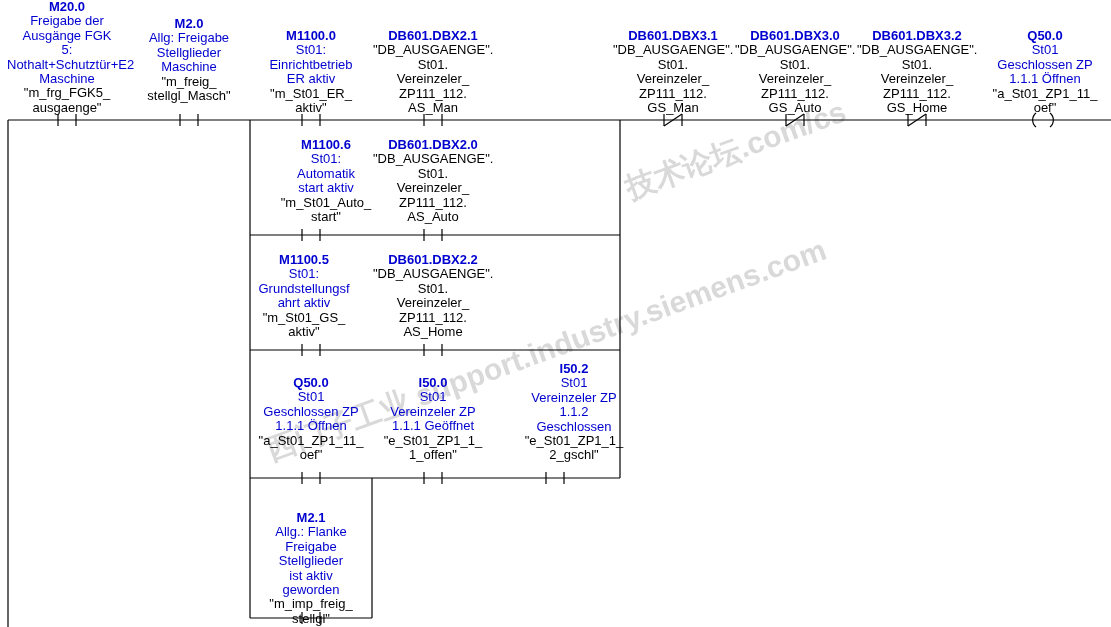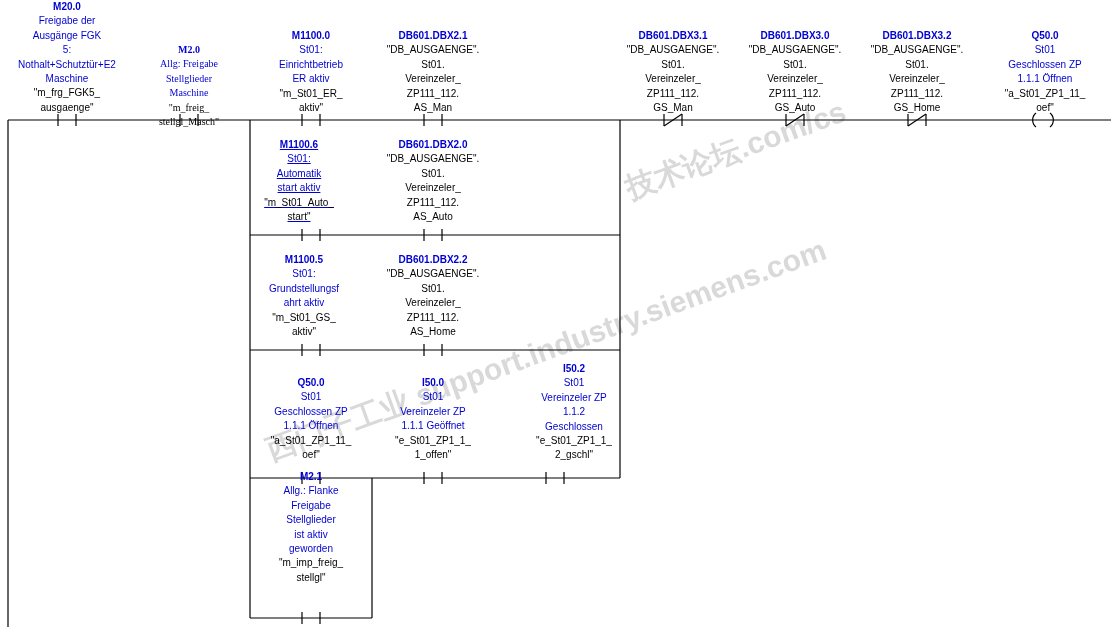--- a/index.html
+++ b/index.html
@@ -21,21 +21,21 @@
     pointer-events:none;
   }
   .wm1{left:620px;top:130px;}
   .wm2{left:250px;top:330px;}
   
   .lbl{
     position:absolute;
     text-align:center;
     color:#0000d0;
     font-family:"Liberation Sans", sans-serif;
-    font-size:10px;
+    font-size:13px;
     line-height:14.4px;
     white-space:pre-line;
     letter-spacing:0px;
   }
   .lbl .addr{font-weight:bold;}
   .lbl .sym{color:#000000;}
   .rail,.wire{stroke:#000000;stroke-width:1.2;}
   .box{stroke:#000000;stroke-width:1.2;fill:none;}
 </style>
 </head>
@@ -105,21 +105,21 @@
 </svg>
 
 <div class="lbl" style="left:7px;top:0px;width:120px;"><span class="addr">M20.0</span>
 <span>Freigabe der
 Ausgänge FGK
 5:
 Nothalt+Schutztür+E2 Maschine</span>
 <span class="sym">"m_frg_FGK5_
 ausgaenge"</span></div>
 
-<div class="lbl" style="left:129px;top:43px;width:120px;font-family:Liberation Serif, serif;"><span class="addr">M2.0</span>
+<div class="lbl" style="left:129px;top:17px;width:120px;"><span class="addr">M2.0</span>
 <span>Allg: Freigabe
 Stellglieder
 Maschine</span>
 <span class="sym">"m_freig_
 stellgl_Masch"</span></div>
 
 <div class="lbl" style="left:251px;top:29px;width:120px;"><span class="addr">M1100.0</span>
 <span>St01:
 Einrichtbetrieb
 ER aktiv</span>
@@ -154,21 +154,21 @@
 ZP111_112.
 GS_Home</span></div>
 
 <div class="lbl" style="left:983px;top:29px;width:124px;"><span class="addr">Q50.0</span>
 <span>St01
 Geschlossen ZP
 1.1.1 Öffnen</span>
 <span class="sym">"a_St01_ZP1_11_
 oef"</span></div>
 
-<div class="lbl" style="left:239px;top:138px;width:120px;text-decoration:underline;"><span class="addr">M1100.6</span>
+<div class="lbl" style="left:266px;top:138px;width:120px;"><span class="addr">M1100.6</span>
 <span>St01:
 Automatik
 start aktiv</span>
 <span class="sym">"m_St01_Auto_
 start"</span></div>
 
 <div class="lbl" style="left:373px;top:138px;width:120px;"><span class="addr">DB601.DBX2.0</span>
 <span class="sym">"DB_AUSGAENGE".
 St01.
 Vereinzeler_
@@ -204,20 +204,20 @@
 1_offen"</span></div>
 
 <div class="lbl" style="left:514px;top:362px;width:120px;"><span class="addr">I50.2</span>
 <span>St01
 Vereinzeler ZP
 1.1.2
 Geschlossen</span>
 <span class="sym">"e_St01_ZP1_1_
 2_gschl"</span></div>
 
-<div class="lbl" style="left:251px;top:470px;width:120px;"><span class="addr">M2.1</span>
+<div class="lbl" style="left:251px;top:511px;width:120px;"><span class="addr">M2.1</span>
 <span>Allg.: Flanke
 Freigabe
 Stellglieder
 ist aktiv
 geworden</span>
 <span class="sym">"m_imp_freig_
 stellgl"</span></div>
 
 </body></html>

